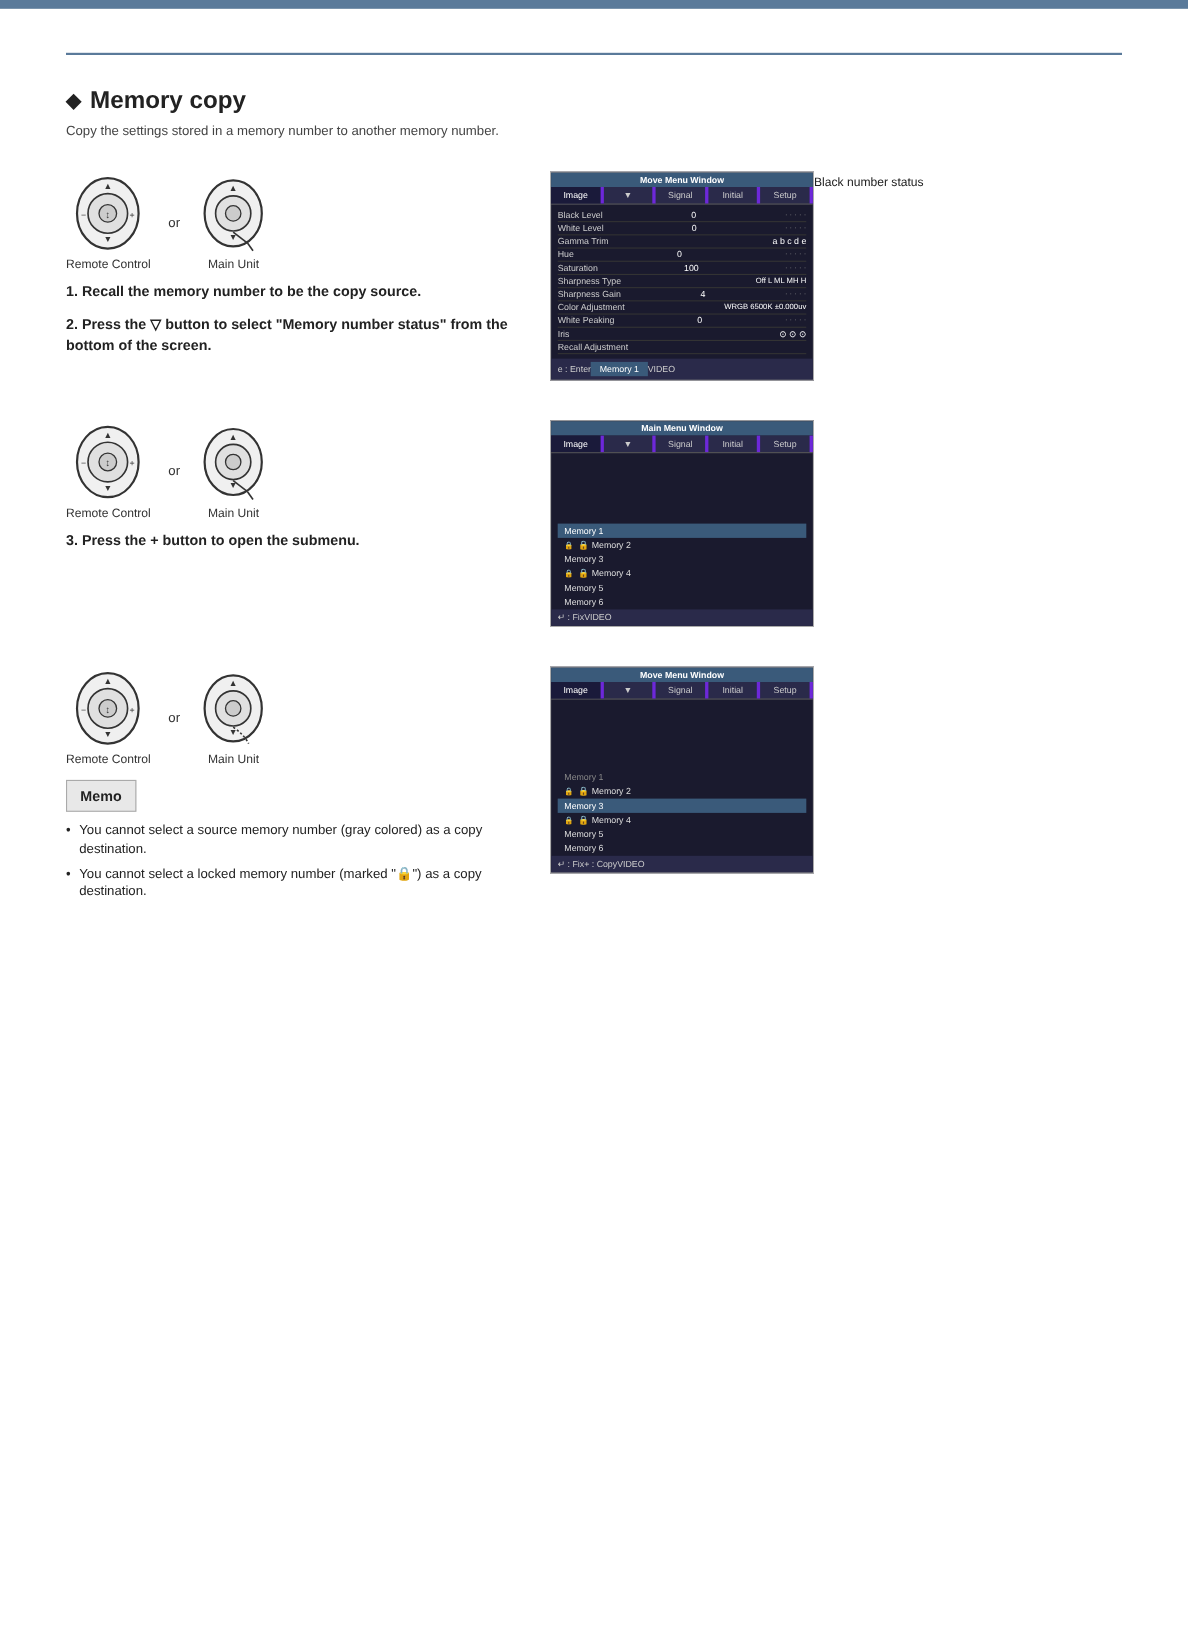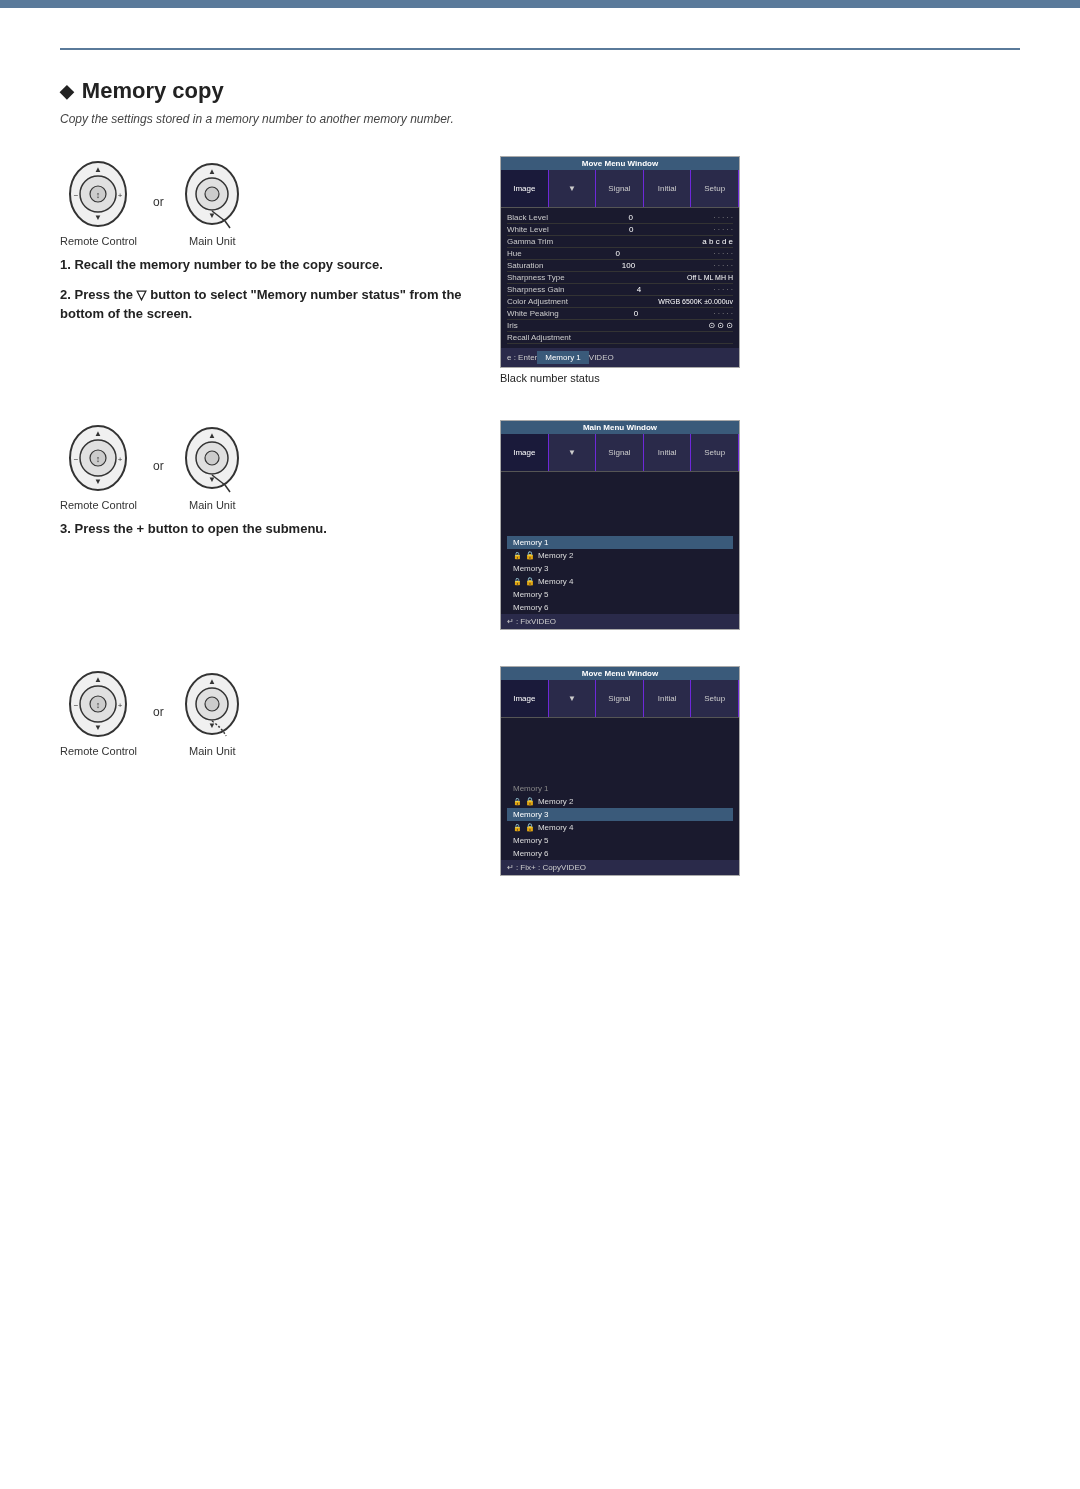--- a/index.html
+++ b/index.html
@@ -34,21 +34,20 @@
 
     .page-title .diamond {
       color: #222;
       font-size: 18px;
     }
 
     .subtitle {
       font-size: 12px;
       color: #444;
       margin-bottom: 30px;
-      font-style: italic;
     }
 
     .section {
       display: flex;
       flex-direction: row;
       margin-bottom: 36px;
       align-items: flex-start;
       gap: 20px;
     }
 
@@ -118,24 +117,24 @@
 
     .screen-tabs {
       display: flex;
       background: #2a2a4a;
       border-bottom: 1px solid #555;
     }
 
     .screen-tab {
       flex: 1;
       text-align: center;
-      padding: 14px 2px;
+      padding: 3px 2px;
       font-size: 8px;
       color: #ccc;
-      border-right: 1px solid #6d28d9;
+      border-right: 3px solid #6d28d9;
     }
 
     .screen-tab.active {
       color: #fff;
       background: #1a1a3a;
     }
 
     .screen-body {
       padding: 4px 6px;
       min-height: 100px;
@@ -239,21 +238,21 @@
 
     .bullet-list li::before {
       content: "•";
       position: absolute;
       left: 0;
     }
 
     .right-col {
       flex: 1;
       display: flex;
-      flex-direction: column;
+      flex-direction: row;
       align-items: flex-start;
     }
 
     .step-instruction {
       margin-bottom: 10px;
     }
 
     
     .device-img {
       width: 65px;
@@ -491,20 +490,27 @@
             <circle cx="32" cy="38" r="7" stroke="#333" stroke-width="1.2" fill="#ccc"></circle>
             <text x="32" y="18" text-anchor="middle" font-size="8" fill="#333">▲</text>
             <text x="32" y="62" text-anchor="middle" font-size="8" fill="#333">▼</text>
             <path d="M32 55 Q42 62 46 70" stroke="#333" stroke-width="1.5" fill="none" stroke-dasharray="2,2"></path>
           </svg>
           <span class="control-label">Main Unit</span>
         </div>
       </div>
 
 
+      <div style="margin-top: 12px;">
+        <div class="memo-box">Memo</div>
+        <ul class="bullet-list">
+          <li>You cannot select a source memory number (gray colored) as a copy destination.</li>
+          <li>You cannot select a locked memory number (marked "🔒") as a copy destination.</li>
+        </ul>
+      </div>
     </div>
 
     <div class="right-col">
       <div class="screen-mockup">
         <div class="screen-title-bar">Move Menu Window</div>
         <div class="screen-tabs">
           <div class="screen-tab active">Image</div>
           <div class="screen-tab">▼</div>
           <div class="screen-tab">Signal</div>
           <div class="screen-tab">Initial</div>

